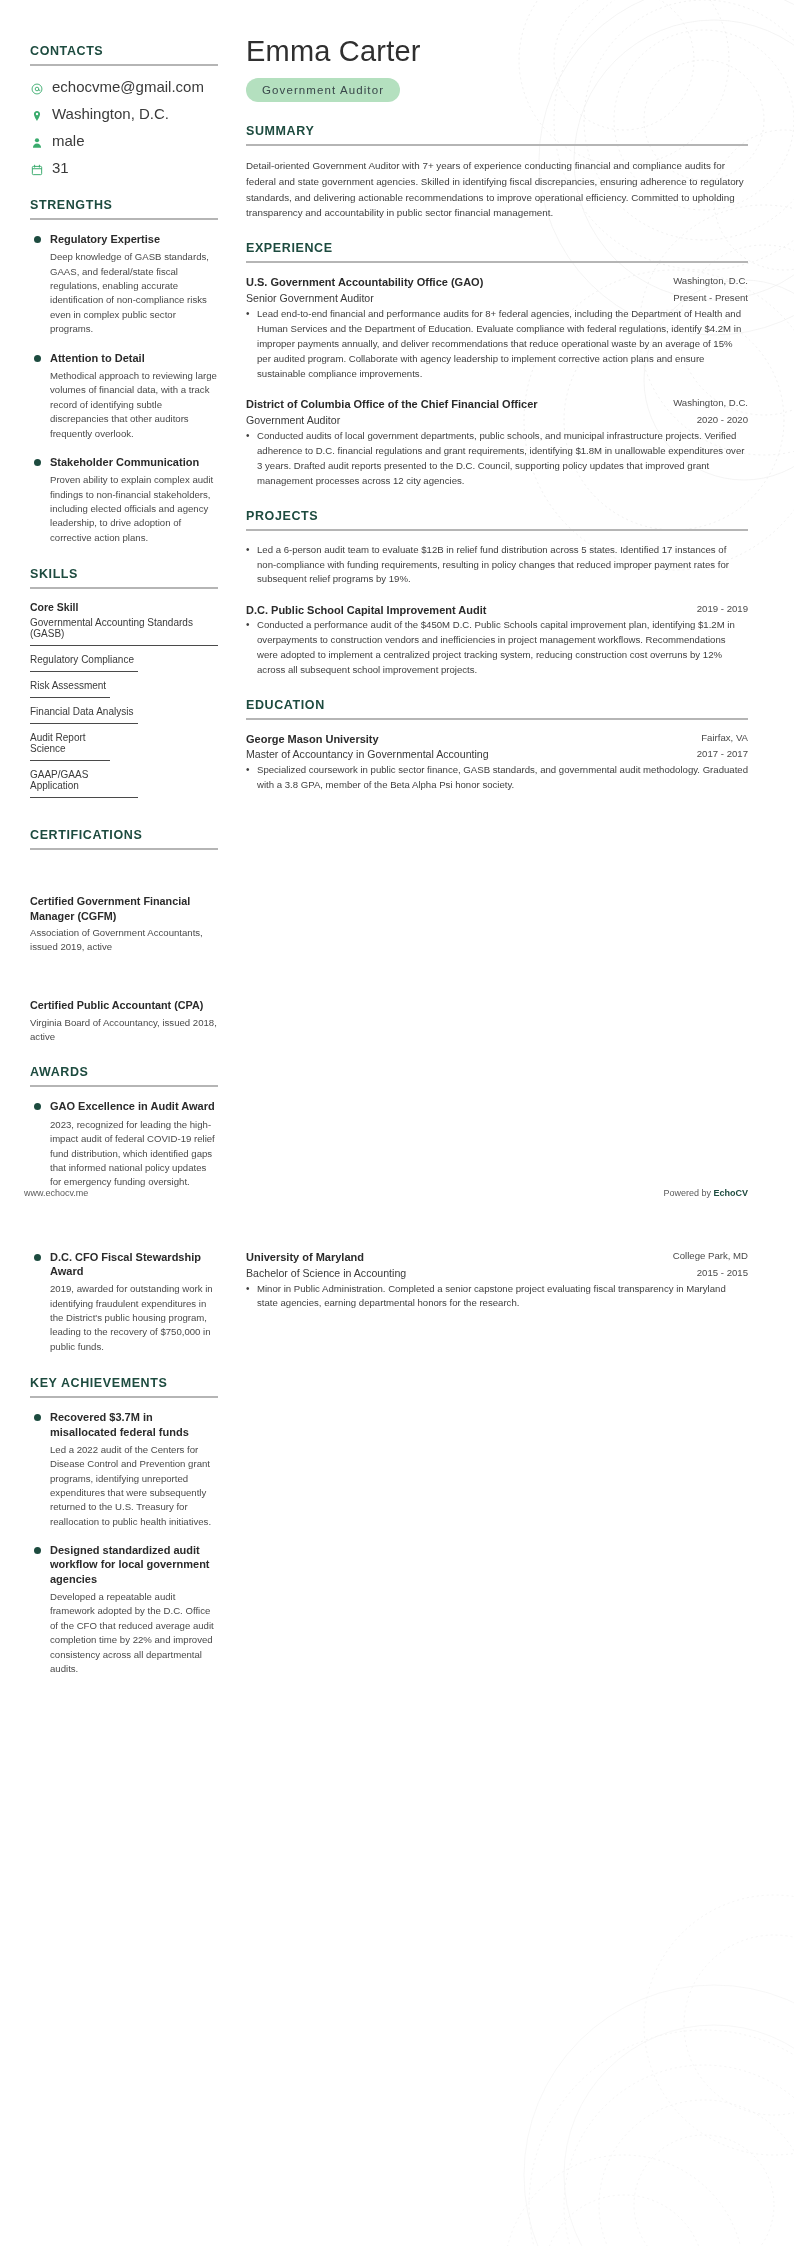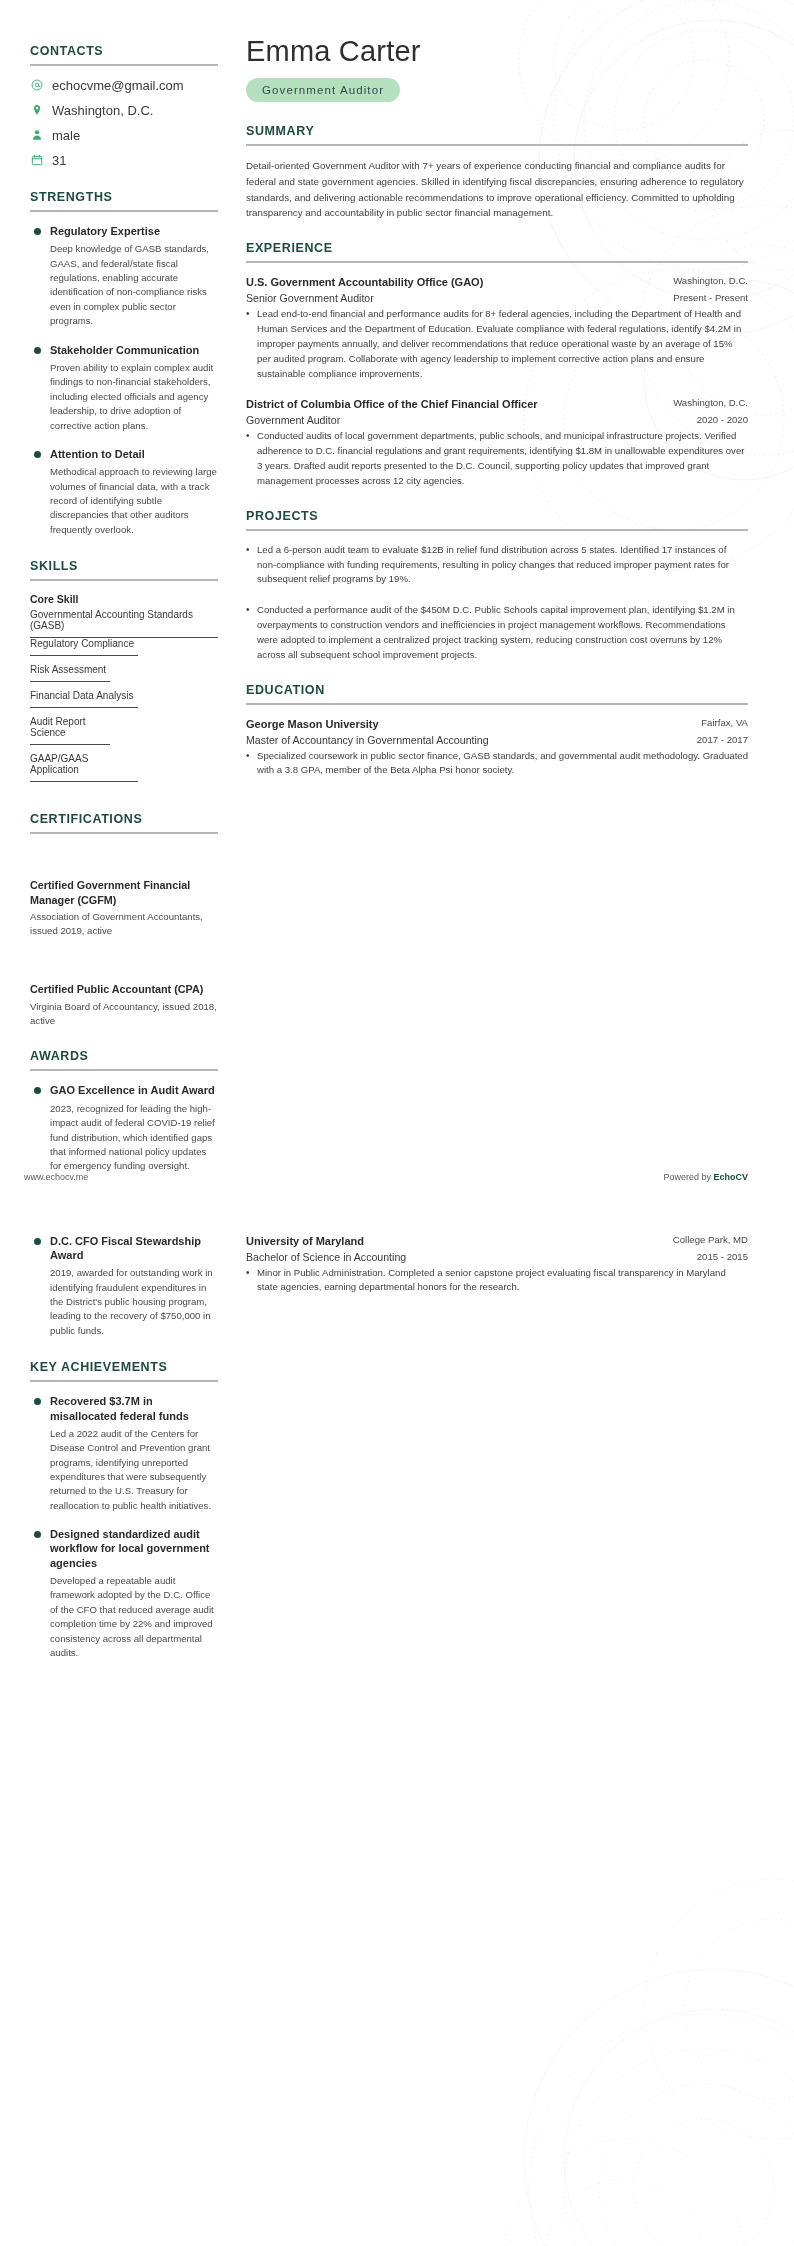--- a/index.html
+++ b/index.html
@@ -68,24 +68,24 @@
     background: #b5b5b5;
     margin-top: 6px;
     margin-bottom: 12px;
   }
 
   .left-section { margin-bottom: 22px; }
 
   
   .contact-row {
     display: flex;
-    align-items: flex-start;
+    align-items: flex-end;
     gap: 9px;
     margin-bottom: 10px;
-    font-size: 13px;
+    font-size: 15px;
     color: #3a3a3a;
   }
   .c-ico {
     width: 13px; height: 13px;
     flex: 0 0 13px;
     display: inline-flex;
     align-items: center;
     justify-content: center;
     color: #3aab6d;
   }
@@ -123,20 +123,21 @@
     font-size: 10.5px;
     font-weight: bold;
     color: #2b2b2b;
     margin-bottom: 4px;
   }
   .skill-core-val {
     font-size: 10px;
     color: #3a3a3a;
     padding-bottom: 6px;
     border-bottom: 1px solid #4a4a4a;
+    margin-bottom: 8px;
   }
   .skill-grid {
     display: flex;
     flex-wrap: wrap;
     gap: 0 32px;
   }
   .skill-chip {
     font-size: 10px;
     color: #3a3a3a;
     padding-bottom: 6px;
@@ -341,26 +342,26 @@
 
       <div class="left-section">
         <div class="sec-head">STRENGTHS</div>
         <div class="sec-rule"></div>
 
         <div class="bullet-item">
           <div class="bi-title">Regulatory Expertise</div>
           <div class="bi-desc">Deep knowledge of GASB standards, GAAS, and federal/state fiscal regulations, enabling accurate identification of non-compliance risks even in complex public sector programs.</div>
         </div>
         <div class="bullet-item">
+          <div class="bi-title">Attention to Detail</div>
+          <div class="bi-desc">Methodical approach to reviewing large volumes of financial data, with a track record of identifying subtle discrepancies that other auditors frequently overlook.</div>
+        </div>
+        <div class="bullet-item">
           <div class="bi-title">Stakeholder Communication</div>
           <div class="bi-desc">Proven ability to explain complex audit findings to non-financial stakeholders, including elected officials and agency leadership, to drive adoption of corrective action plans.</div>
-        </div>
-        <div class="bullet-item">
-          <div class="bi-title">Attention to Detail</div>
-          <div class="bi-desc">Methodical approach to reviewing large volumes of financial data, with a track record of identifying subtle discrepancies that other auditors frequently overlook.</div>
         </div>
       </div>
 
       <div class="left-section">
         <div class="sec-head">SKILLS</div>
         <div class="sec-rule"></div>
 
         <div class="skill-core-label">Core Skill</div>
         <div class="skill-core-val">Governmental Accounting Standards (GASB)</div>
 
@@ -450,20 +451,24 @@
         <div class="sec-head">PROJECTS</div>
         <div class="sec-rule"></div>
 
         <div class="entry">
           <ul class="entry-ul">
             <li>Led a 6-person audit team to evaluate $12B in relief fund distribution across 5 states. Identified 17 instances of non-compliance with funding requirements, resulting in policy changes that reduced improper payment rates for subsequent relief programs by 19%.</li>
           </ul>
         </div>
 
         <div class="entry">
+          <div class="entry-head">
+            <div class="entry-org">D.C. Public School Capital Improvement Audit</div>
+            <div class="entry-dates">2019 - 2019</div>
+          </div>
           <ul class="entry-ul">
             <li>Conducted a performance audit of the $450M D.C. Public Schools capital improvement plan, identifying $1.2M in overpayments to construction vendors and inefficiencies in project management workflows. Recommendations were adopted to implement a centralized project tracking system, reducing construction cost overruns by 12% across all subsequent school improvement projects.</li>
           </ul>
         </div>
       </div>
 
       
       <div class="right-section">
         <div class="sec-head">EDUCATION</div>
         <div class="sec-rule"></div>

